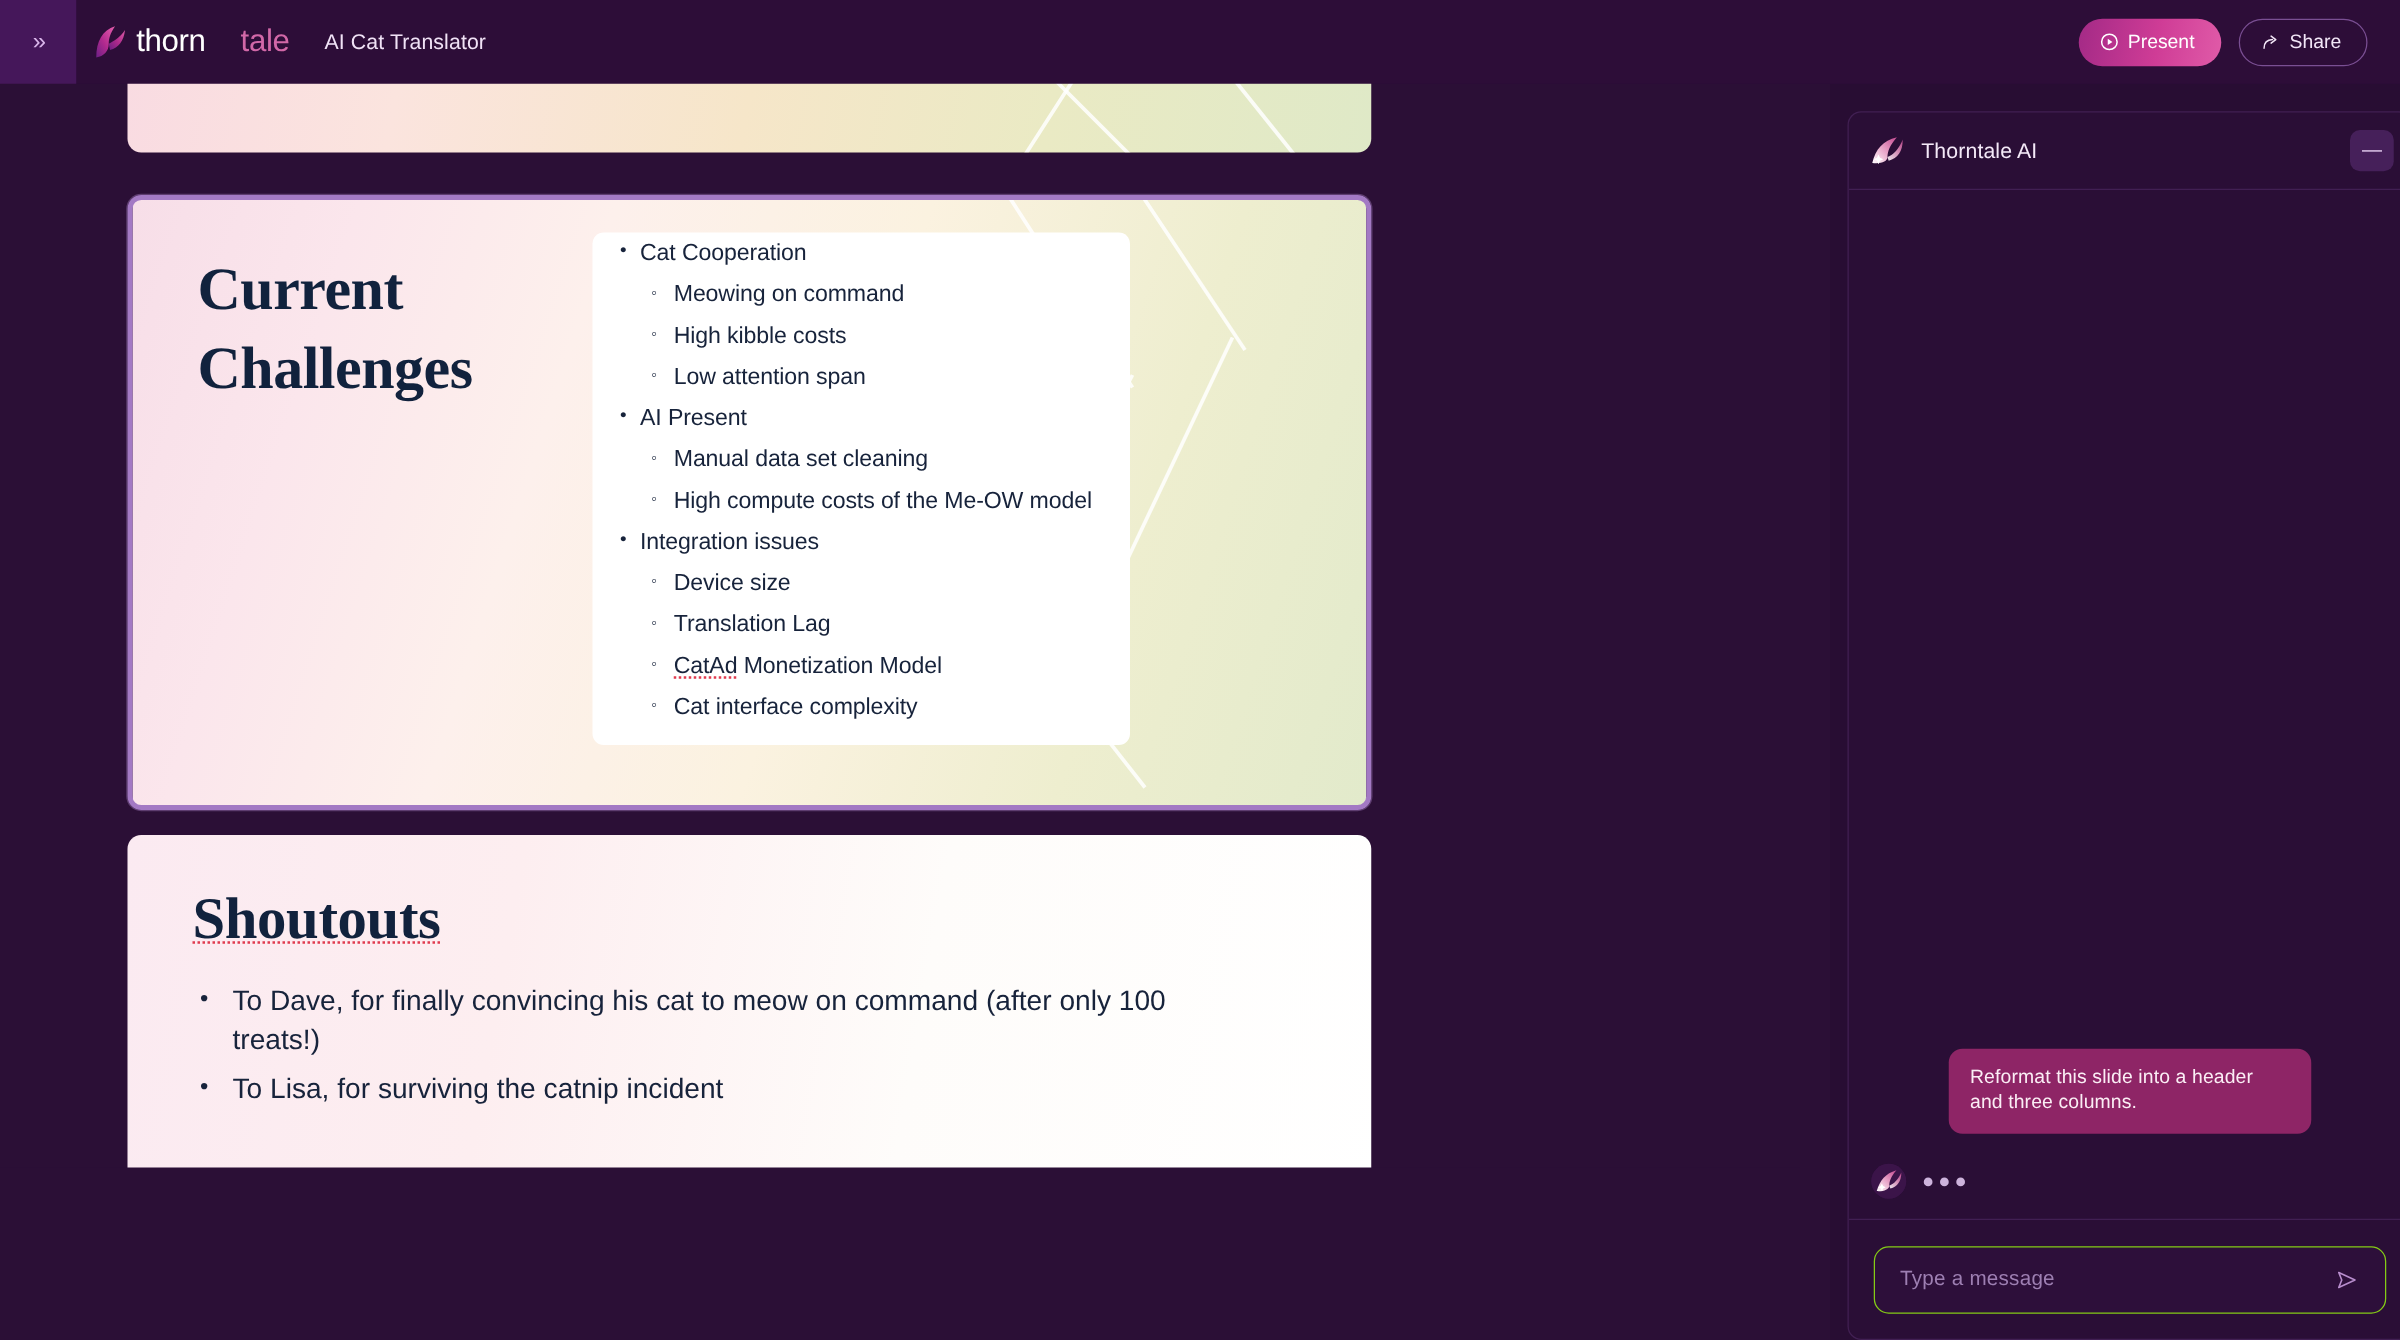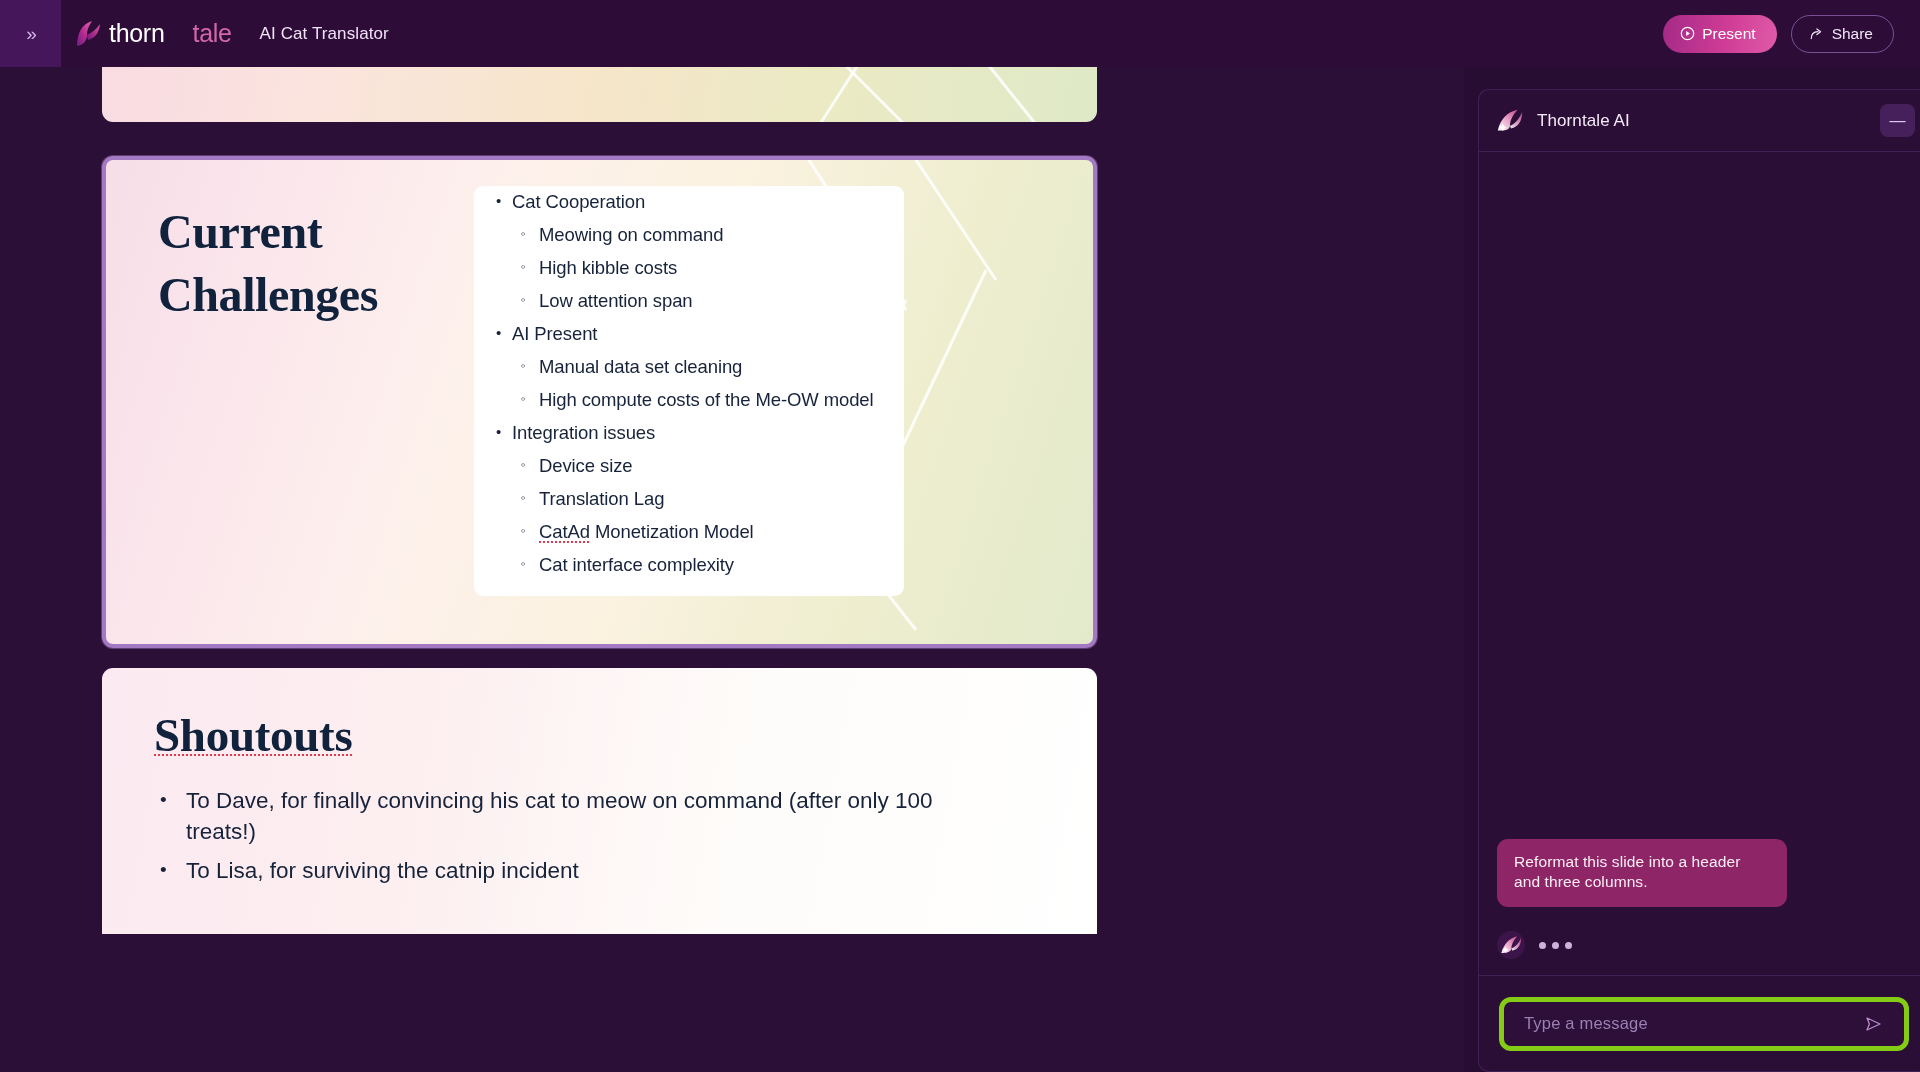--- a/index.html
+++ b/index.html
@@ -284,21 +284,21 @@
     justify-content: center;
     font-family: inherit;
   }
   .ai-thread {
     flex: 1;
     display: flex;
     flex-direction: column;
     justify-content: flex-end;
     padding: 0 18px 16px 18px;
   }
-  .msg-user-row { display: flex; justify-content: flex-start; }
+  .msg-user-row { display: flex; justify-content: center; }
   .msg-user {
     max-width: 290px;
     background: #8e2566;
     color: #fbeef5;
     font-size: 15.5px;
     line-height: 1.33;
     padding: 13px 17px 14px 17px;
     border-radius: 11px;
     letter-spacing: 0.1px;
   }
@@ -325,21 +325,21 @@
   .ai-composer {
     flex: 0 0 96px;
     border-top: 1px solid rgba(150,95,185,.22);
     display: flex;
     align-items: center;
     padding: 0 20px;
   }
   .composer-box {
     width: 100%;
     height: 54px;
-    border: 5px solid #84cc16;
+    border: 1px solid #84cc16;
     border-radius: 12px;
     background: #35144350;
     display: flex;
     align-items: center;
     padding: 0 16px 0 20px;
   }
   .composer-input {
     flex: 1;
     background: transparent;
     border: none;

